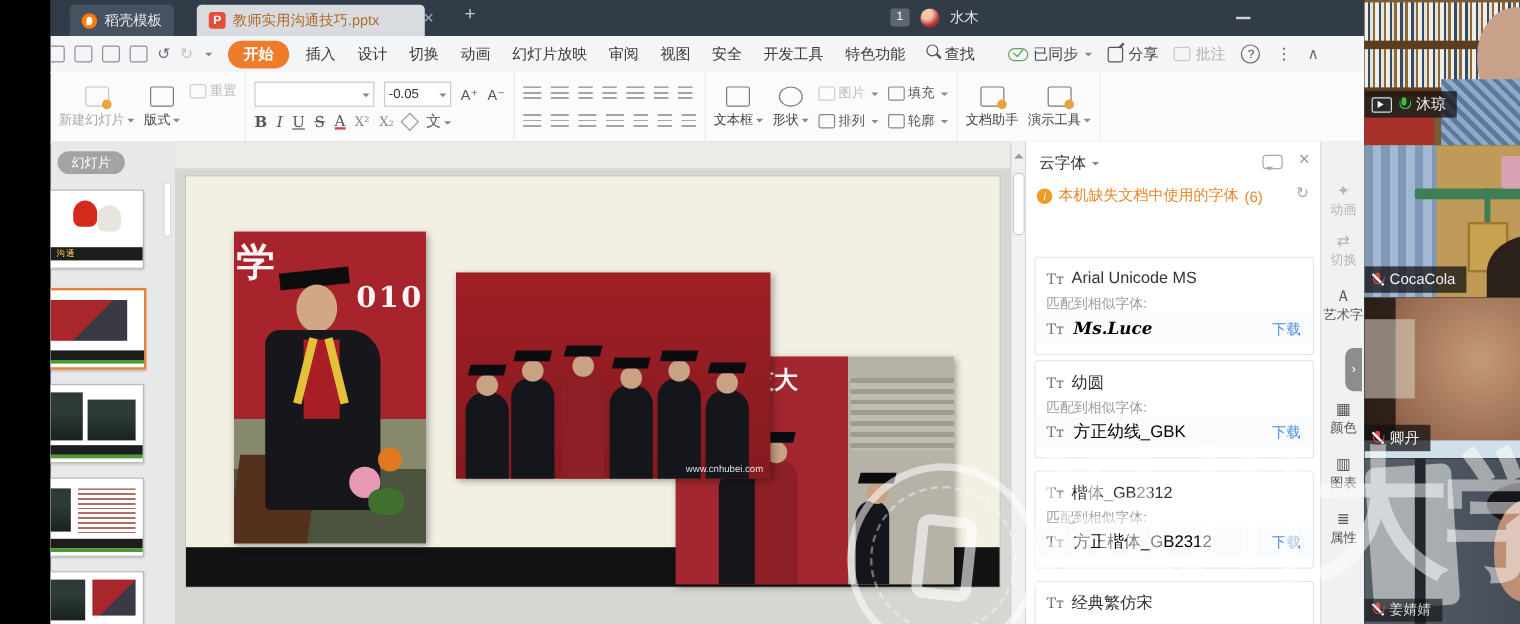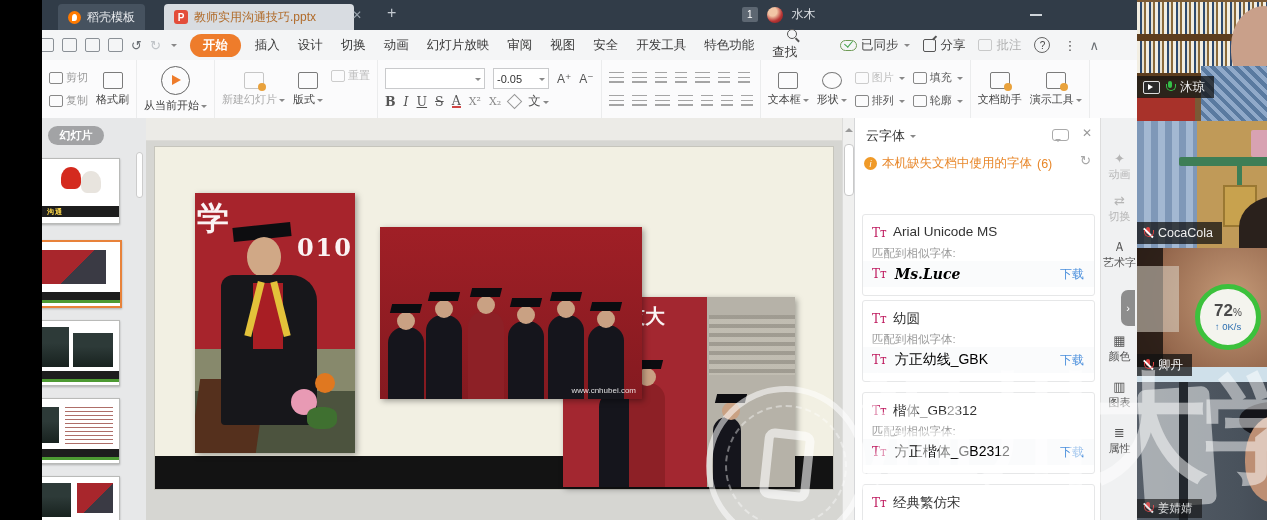--- a/index.html
+++ b/index.html
@@ -22,21 +22,21 @@
   
   .menurow{position:absolute;left:0;top:30px;width:1095px;height:30px;background:#f4f5f6;border-bottom:1px solid #e2e3e5;display:flex;align-items:center;font-size:12.5px;color:#3a3a3a;}
   .qicons{display:flex;align-items:center;gap:8px;padding:0 8px 0 4px;color:#6a6f74;}
   .qi{width:13px;height:12px;border:1px solid #8a9096;border-radius:2px;}
   .qi.half{margin-left:-7px;}
   .qtxt{font-size:13px;color:#6a6f74;}
   .qtxt.dim{color:#c0c4c8;}
   .caret{display:inline-block;width:0;height:0;border:3px solid transparent;border-top-color:#888;transform:translateY(2px);margin-left:2px;}
   .mitem{padding:0 9px;cursor:pointer;white-space:nowrap;}
   .mitem.active{background:#ee7c2b;color:#fff;border-radius:12px;padding:3px 13px;margin:0 5px;font-weight:bold;}
-  .msearch{display:flex;align-items:flex-end;gap:5px;padding:0 9px;cursor:pointer;flex-direction:column;}
+  .msearch{display:flex;align-items:flex-start;gap:5px;padding:0 9px;cursor:pointer;}
   .mag{width:8px;height:8px;border:1.5px solid #555;border-radius:50%;position:relative;}
   .mag::after{content:"";position:absolute;width:5px;height:1.5px;background:#555;transform:rotate(45deg);right:-4px;bottom:-2px;}
   .mright{margin-left:auto;display:flex;align-items:center;gap:13px;padding-right:38px;color:#444;}
   .cloud{width:15px;height:9px;border:1.5px solid #6f9b56;border-radius:7px;position:relative;}
   .cloud::after{content:"";position:absolute;width:4px;height:7px;border:solid #3fa34a;border-width:0 1.5px 1.5px 0;transform:rotate(40deg);left:5px;top:-2px;}
   .shic{width:11px;height:11px;border:1.5px solid #555;border-radius:2px;position:relative;}
   .shic::after{content:"";position:absolute;right:-2px;top:-3px;width:5px;height:1.5px;background:#555;transform:rotate(-45deg);}
   .mr-item{display:flex;align-items:center;gap:4px;cursor:pointer;}
   .mr-item.dim{opacity:.4;}
   .hlp{width:14px;height:14px;border:1.3px solid #666;border-radius:50%;font-size:10px;display:flex;align-items:center;justify-content:center;}
@@ -64,21 +64,21 @@
   .dia{width:9px;height:9px;border:1.3px solid #999;transform:rotate(45deg);}
   .pararows{display:flex;flex-direction:column;justify-content:space-around;height:46px;}
   .prow{display:flex;align-items:center;gap:8px;}
   .pic{width:15px;height:11px;background:repeating-linear-gradient(180deg,#8f8f8f 0 1.4px,transparent 1.4px 4.6px);opacity:.8;}
   .pic.n{width:12px;}
   .ibtn{display:flex;align-items:center;gap:3px;color:#555;font-size:11px;cursor:pointer;}
   .ibtn.dim{color:#bcbcbc;}
   .sm-ic{width:12px;height:10px;border:1.2px solid #888;border-radius:2px;}
   .ibtn.dim .sm-ic{border-color:#ccc;}
   
-  .spanel{position:absolute;left:0;top:118px;width:104px;height:402px;background:#e7e8e9;border-right:1px solid #d2d3d5;overflow:hidden;font-weight:bold;}
+  .spanel{position:absolute;left:0;top:118px;width:104px;height:402px;background:#e7e8e9;border-right:1px solid #d2d3d5;overflow:hidden;}
   .spill{position:absolute;left:6px;top:8px;width:56px;height:19px;background:#a2a3a5;border-radius:10px;color:#fff;font-size:11px;display:flex;align-items:center;justify-content:center;}
   .thumb{position:absolute;left:-12px;width:88px;height:64px;background:#fff;border:1px solid #b9bab8;box-shadow:0 1px 2px rgba(0,0,0,.25);overflow:hidden;cursor:pointer;}
   .thumb.sel{border:2px solid #e8823a;}
   .tband{position:absolute;left:0;right:0;bottom:6px;height:11px;background:#1d1d1d;color:#ffd94a;font-size:7px;line-height:11px;padding-left:16px;letter-spacing:1px;}
   .gline{position:absolute;left:0;right:0;bottom:3px;height:3px;background:#4d9a33;}
   .bbar{position:absolute;left:0;right:0;bottom:6px;height:8px;background:#1d1d1d;}
   .redfig{position:absolute;width:20px;height:22px;border-radius:50% 50% 30% 30%;background:#d42a1e;}
   .pstrip{position:absolute;background:linear-gradient(135deg,#a8262c 55%,#3a3a44 55%);}
   .dstrip{position:absolute;background:linear-gradient(180deg,#2d3a38 40%,#18221f);}
   .txtlines{position:absolute;background:repeating-linear-gradient(180deg,#9a4a42 0 1.5px,transparent 1.5px 4px);opacity:.8;}
@@ -117,21 +117,21 @@
   .rpane{position:absolute;left:812px;top:118px;width:246px;height:402px;background:#fff;border-left:1px solid #d6d7d9;font-size:12px;color:#444;overflow:hidden;}
   .rphead{position:absolute;left:11px;top:9px;display:flex;align-items:center;gap:3px;font-size:13px;color:#333;}
   .rpcmt{position:absolute;right:32px;top:11px;width:15px;height:10px;border:1.4px solid #aaa;border-radius:3px;}
   .rpcmt::after{content:"";position:absolute;left:2px;bottom:-5px;border:3px solid transparent;border-top-color:#aaa;}
   .rpclose{position:absolute;right:9px;top:8px;color:#999;font-size:12px;cursor:pointer;}
   .warn{position:absolute;left:9px;top:37px;display:flex;align-items:center;gap:5px;color:#e8872a;font-size:12.5px;white-space:nowrap;}
   .winfo{width:13px;height:13px;border-radius:50%;background:#f09a28;color:#fff;font-size:9px;font-style:italic;display:flex;align-items:center;justify-content:center;flex:none;}
   .wref{position:absolute;right:10px;top:35px;color:#a8a8a8;font-size:13px;cursor:pointer;}
   .fdesc{position:absolute;left:9px;top:59px;width:230px;color:#8b8b8b;line-height:17px;font-size:12px;}
   .fcard{position:absolute;left:7px;width:231px;height:80px;border:1px solid #e6e7e8;border-radius:3px;background:#fff;}
-  .tt{position:absolute;left:9px;top:11px;color:#be185d;font-size:12px;font-family:"DejaVu Serif",serif;}
+  .tt{position:absolute;left:9px;top:11px;color:#737373;font-size:12px;font-family:"DejaVu Serif",serif;}
   .tt.s2{top:51px;}
   .fname{position:absolute;left:30px;top:9px;font-size:13.5px;color:#333;}
   .mlabel{position:absolute;left:9px;top:31px;color:#9b9b9b;font-size:11.5px;}
   .mrow{position:absolute;left:0;right:0;top:46px;height:26px;background:#fafbfc;display:flex;align-items:center;}
   .mname{margin-left:30px;font-size:14px;color:#000000;}
   .mname.script{font-family:"DejaVu Serif",serif;font-style:italic;font-weight:bold;}
   .dl{margin-left:auto;margin-right:10px;color:#4a8fdc;font-size:12px;cursor:pointer;}
   
   .strip{position:absolute;left:1058px;top:118px;width:37px;height:402px;background:#f0f1f2;border-left:1px solid #ddd;}
   .sitem{position:absolute;left:0;width:100%;display:flex;flex-direction:column;align-items:center;gap:2px;font-size:11px;color:#555;cursor:pointer;}
@@ -254,44 +254,20 @@
         <span>批注</span>
       </span>
       <span class="hlp">?</span>
       <span class="more">⋮</span>
       <span class="qtxt">∧</span>
     </div>
   </div>
 
   <div class="toolbar">
     <div class="tgroup">
-      <div class="stack">
-        <span class="sbtn">
-            <span class="sm-ic"></span>
-            <span>剪切</span>
-          </span>
-        <span class="sbtn">
-            <span class="sm-ic"></span>
-            <span>复制</span>
-          </span>
-      </div>
-      <div class="bigbtn">
-        <span class="bicon"></span>
-        <span>格式刷</span>
-      </div>
-    </div>
-    <div class="tgroup">
-      <div class="bigbtn">
-        <span class="playcirc">
-            <span class="playtri"></span>
-          </span>
-        <span><span>从当前开始</span><span class="caret"></span></span>
-      </div>
-    </div>
-    <div class="tgroup">
       <div class="bigbtn dim">
         <span class="bicon dim">
             <span class="dot"></span>
           </span>
         <span><span>新建幻灯片</span><span class="caret"></span></span>
       </div>
       <div class="bigbtn">
         <span class="bicon"></span>
         <span><span>版式</span><span class="caret"></span></span>
       </div>
@@ -583,24 +559,20 @@
           </span>
         <span>CocaCola</span>
       </div>
     </div>
     <div class="tile" style="top:248px;height:134px">
       <span class="t3bg"></span>
       <span class="hairs" style="left:0"></span>
       <span class="hairs" style="right:0"></span>
       <span class="win3"></span>
       <span class="blue3"></span>
-      <div class="pb">
-        <span class="pbv"><span>72</span><span class="un">%</span></span>
-        <span class="pbr">↑ <span>0K/s</span></span>
-      </div>
       <div class="nbar" style="left:0;bottom:6px">
         <span class="mic muted">
             <i></i>
           </span>
         <span>卿丹</span>
       </div>
     </div>
     <div class="tile" style="top:382px;height:138px">
       <span class="t4bg"></span>
       <span class="blob4"></span>

